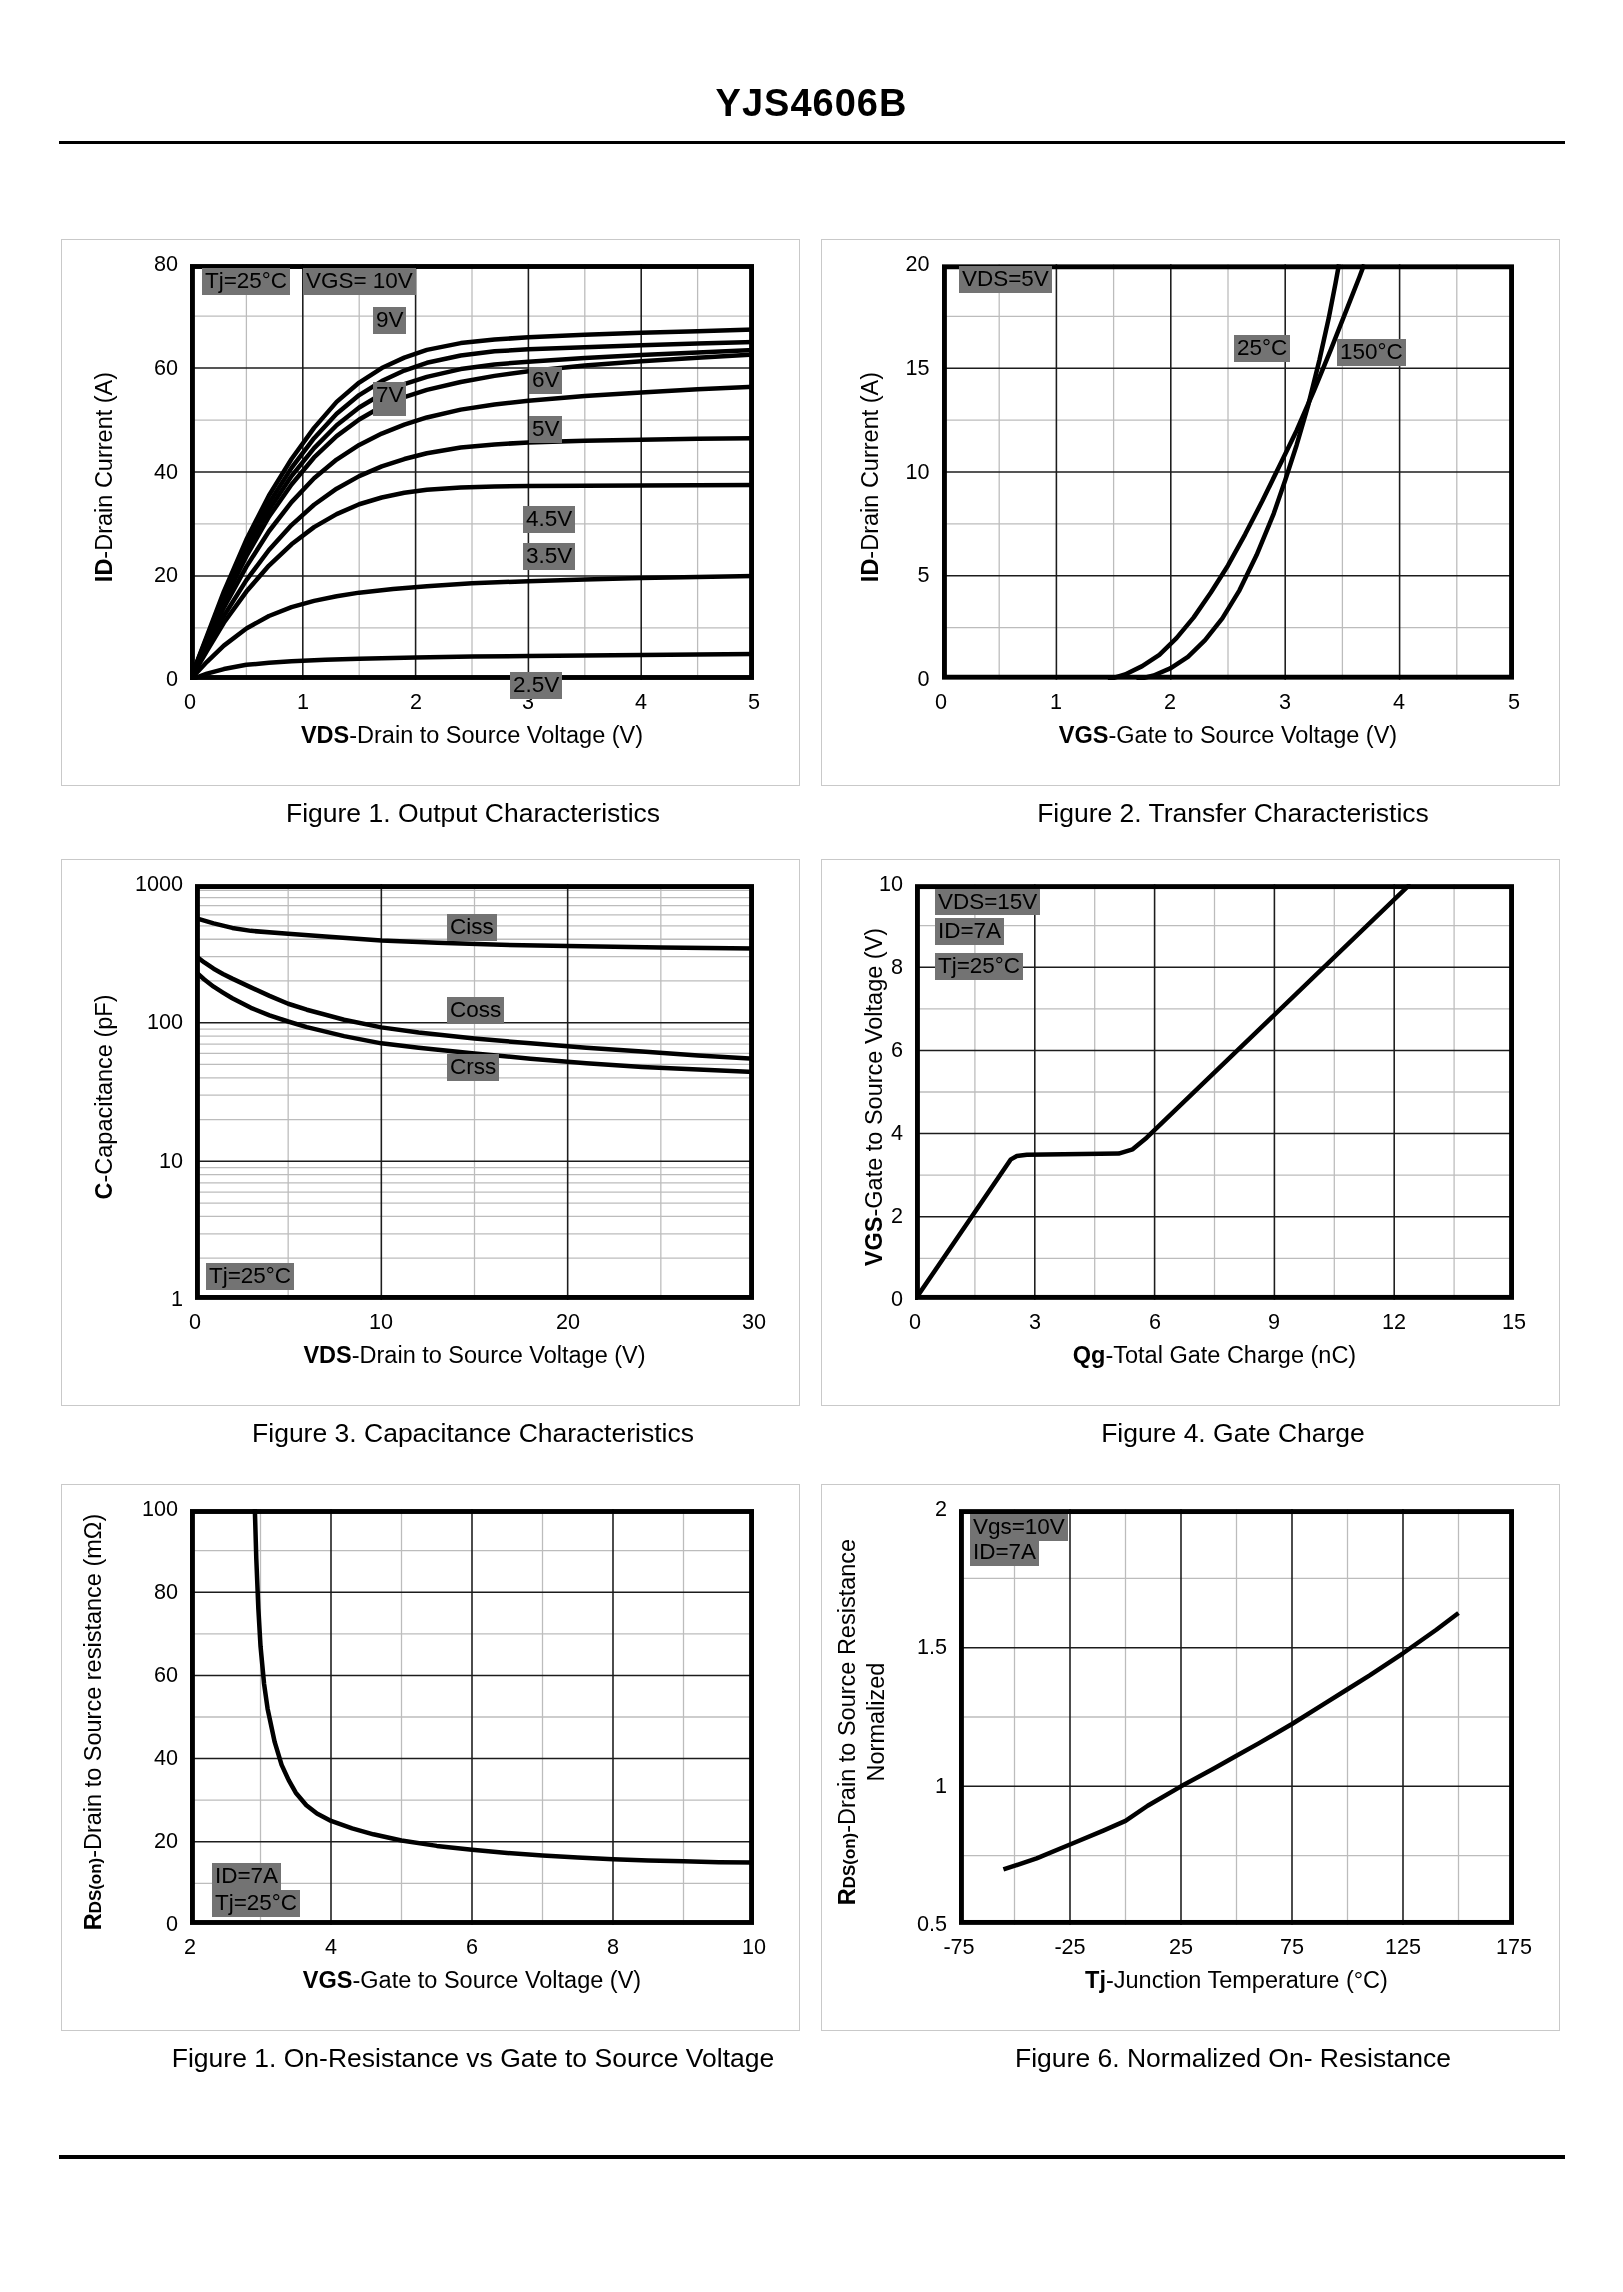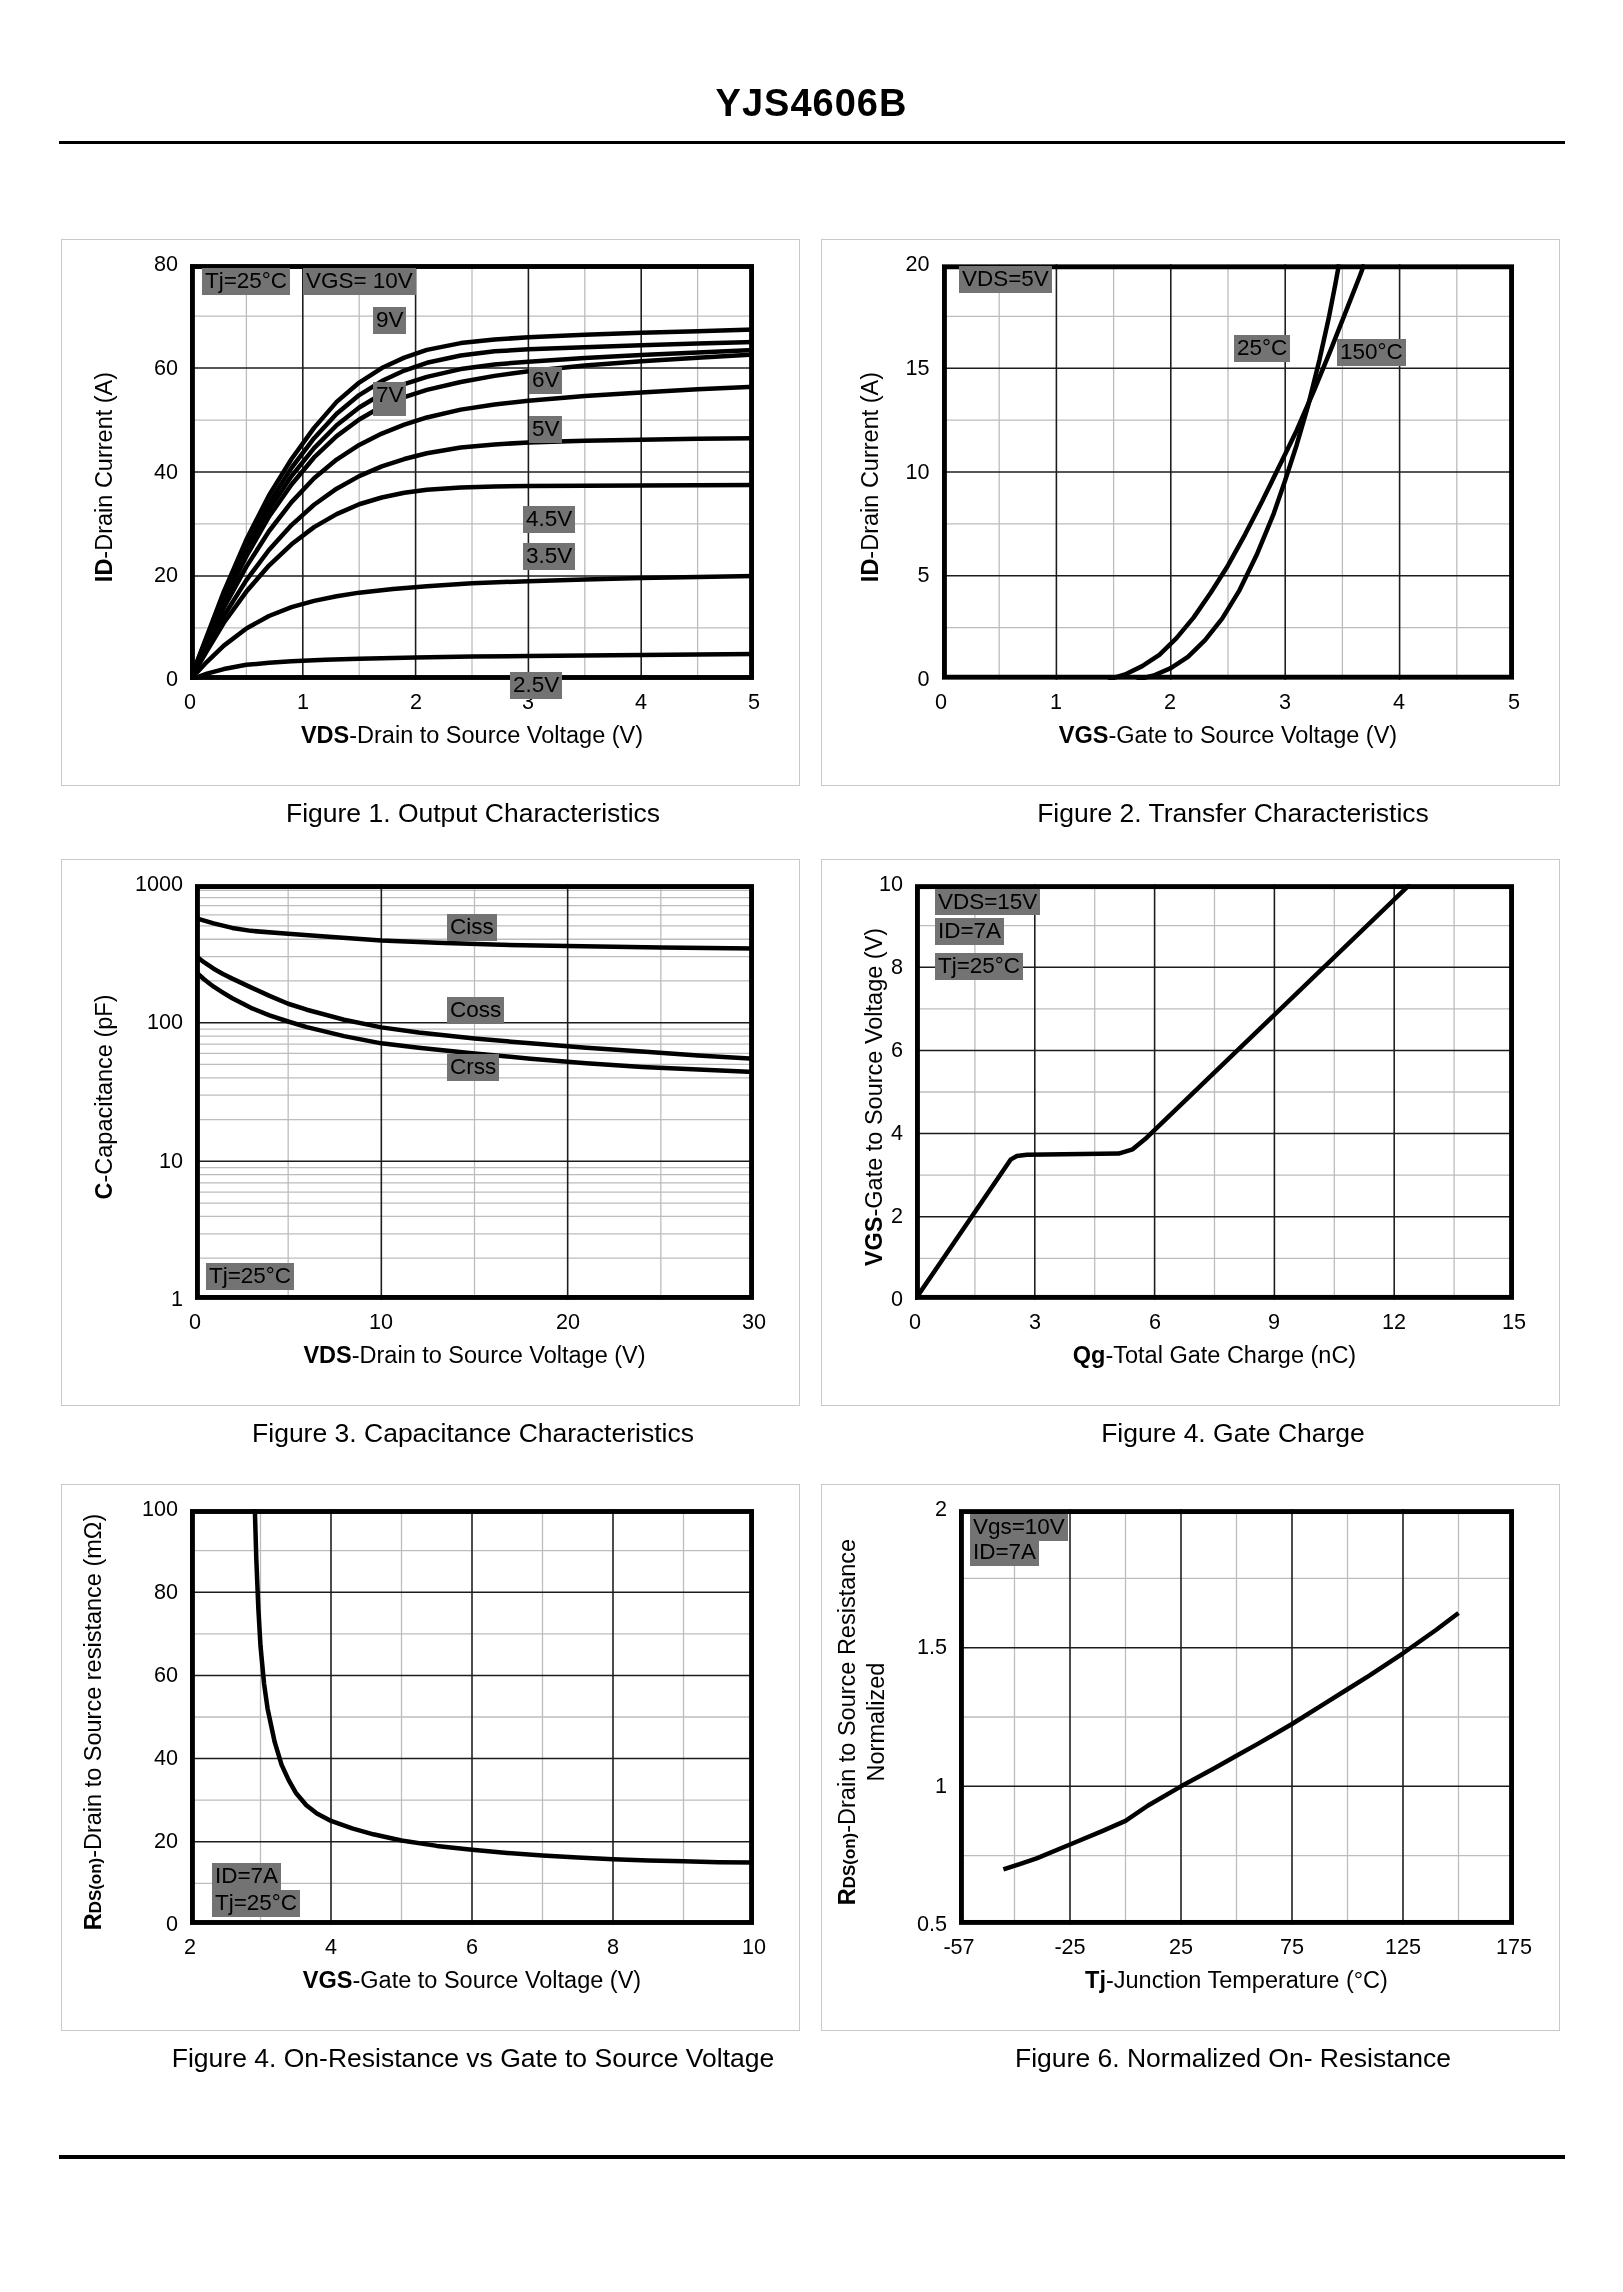--- a/index.html
+++ b/index.html
@@ -297,21 +297,21 @@
         <div class="tick-y" style="left: 28px; width: 88px; top: 177px;">60</div>
         <div class="tick-y" style="left: 28px; width: 88px; top: 94px;">80</div>
         <div class="tick-y" style="left: 28px; width: 88px; top: 10.8px;">100</div>
         <div class="plot-label" style="left: 150px; top: 378px;">ID=7A</div>
         <div class="plot-label" style="left: 150px; top: 405px;">Tj=25°C</div>
         <div class="xlab" style="left: 128px; width: 564px; top: 482px;"><span class="b">VGS</span><span>-Gate to Source Voltage (V)</span></div>
         <div class="ylab" style="left: 17.6px;">
           <div><span class="b">R</span><span class="b sub">DS(on)</span><span>-Drain to Source resistance (mΩ)</span></div>
         </div>
       </div>
-    <div class="caption">Figure 4.  On-Resistance vs Gate to Source Voltage</div>
+    <div class="caption">Figure 1.  On-Resistance vs Gate to Source Voltage</div>
   </div>
   <div class="cell" style="left:821px;top:1484px;">
     <div class="figbox">
         <svg width="555" height="416" viewBox="0 0 566 424" class="plot" style="left: 137px; top: 23.5px;">
           <g>
             <line x1="56.6" y1="0" x2="56.6" y2="424" class="minor"></line>
             <line x1="169.79999999999998" y1="0" x2="169.79999999999998" y2="424" class="minor"></line>
             <line x1="283" y1="0" x2="283" y2="424" class="minor"></line>
             <line x1="396.2" y1="0" x2="396.2" y2="424" class="minor"></line>
             <line x1="509.40000000000003" y1="0" x2="509.40000000000003" y2="424" class="minor"></line>
@@ -323,21 +323,21 @@
             <line x1="113.2" y1="0" x2="113.2" y2="424" class="major"></line>
             <line x1="226.4" y1="0" x2="226.4" y2="424" class="major"></line>
             <line x1="339.59999999999997" y1="0" x2="339.59999999999997" y2="424" class="major"></line>
             <line x1="452.8" y1="0" x2="452.8" y2="424" class="major"></line>
             <line x1="0" y1="282.6666666666667" x2="566" y2="282.6666666666667" class="major"></line>
             <line x1="0" y1="141.33333333333334" x2="566" y2="141.33333333333334" class="major"></line>
           </g>
           <polyline points="45.3,367.5 79.2,356.2 113.2,342.0 147.2,327.9 169.8,318.0 192.4,302.5 226.4,282.7 260.4,264.3 283.0,251.6 305.6,238.9 339.6,219.1 373.6,197.9 396.2,183.7 418.8,169.6 452.8,147.0 486.8,123.0 509.4,106.0" class="curve"></polyline>
           <rect x="2.5" y="2.5" width="561" height="419" class="frame"></rect>
         </svg>
-        <div class="tick-x" style="left: 93px; width: 88px; top: 449px;">-57</div>
+        <div class="tick-x" style="left: 93px; width: 88px; top: 449px;">-75</div>
         <div class="tick-x" style="left: 204px; width: 88px; top: 449px;">-25</div>
         <div class="tick-x" style="left: 315px; width: 88px; top: 449px;">25</div>
         <div class="tick-x" style="left: 426px; width: 88px; top: 449px;">75</div>
         <div class="tick-x" style="left: 537px; width: 88px; top: 449px;">125</div>
         <div class="tick-x" style="left: 648px; width: 88px; top: 449px;">175</div>
         <div class="tick-y" style="left: 37px; width: 88px; top: 426px;">0.5</div>
         <div class="tick-y" style="left: 37px; width: 88px; top: 288px;">1</div>
         <div class="tick-y" style="left: 37px; width: 88px; top: 149px;">1.5</div>
         <div class="tick-y" style="left: 37px; width: 88px; top: 10.8px;">2</div>
         <div class="plot-label" style="left: 148px; top: 29px;">Vgs=10V</div>

